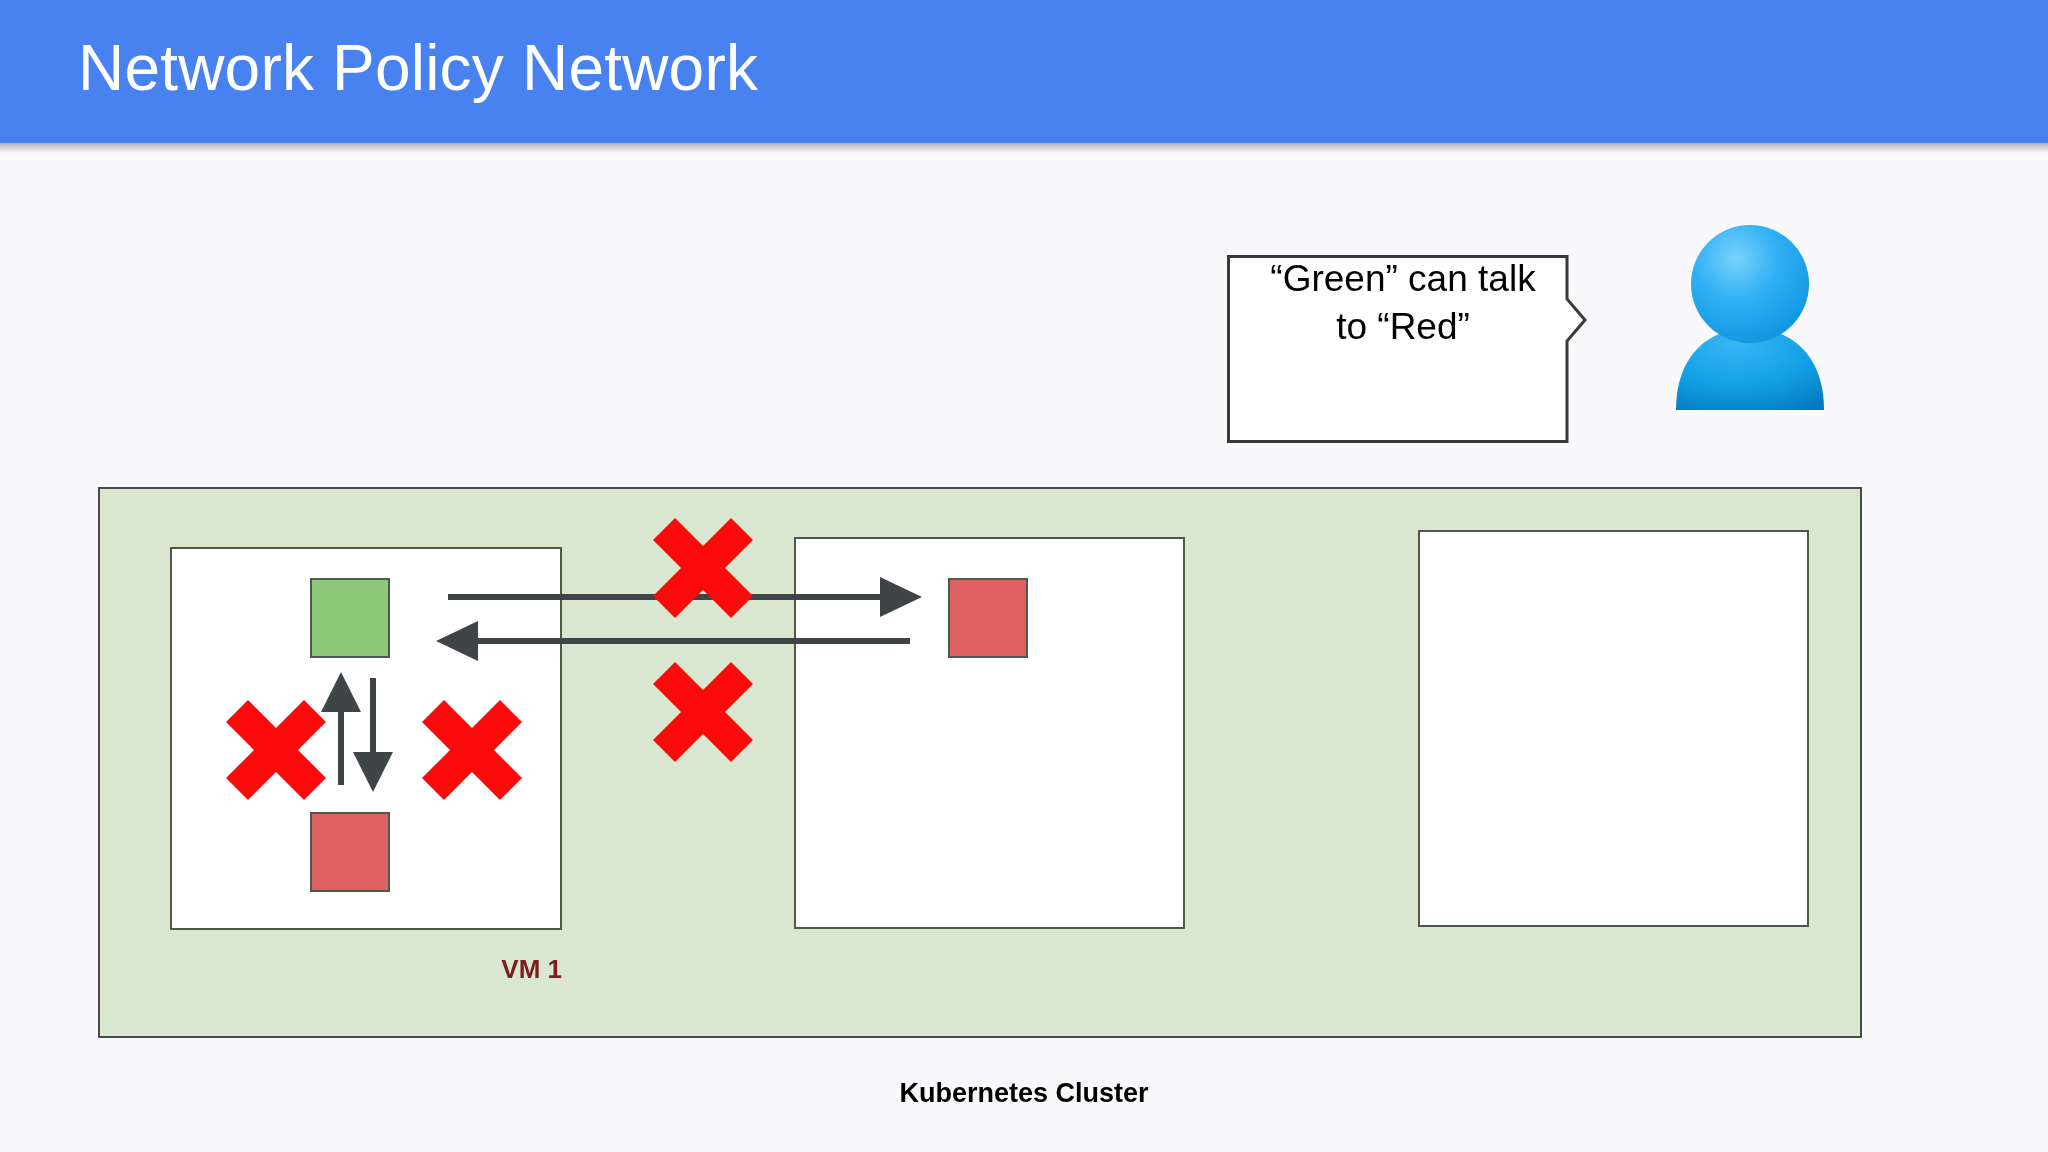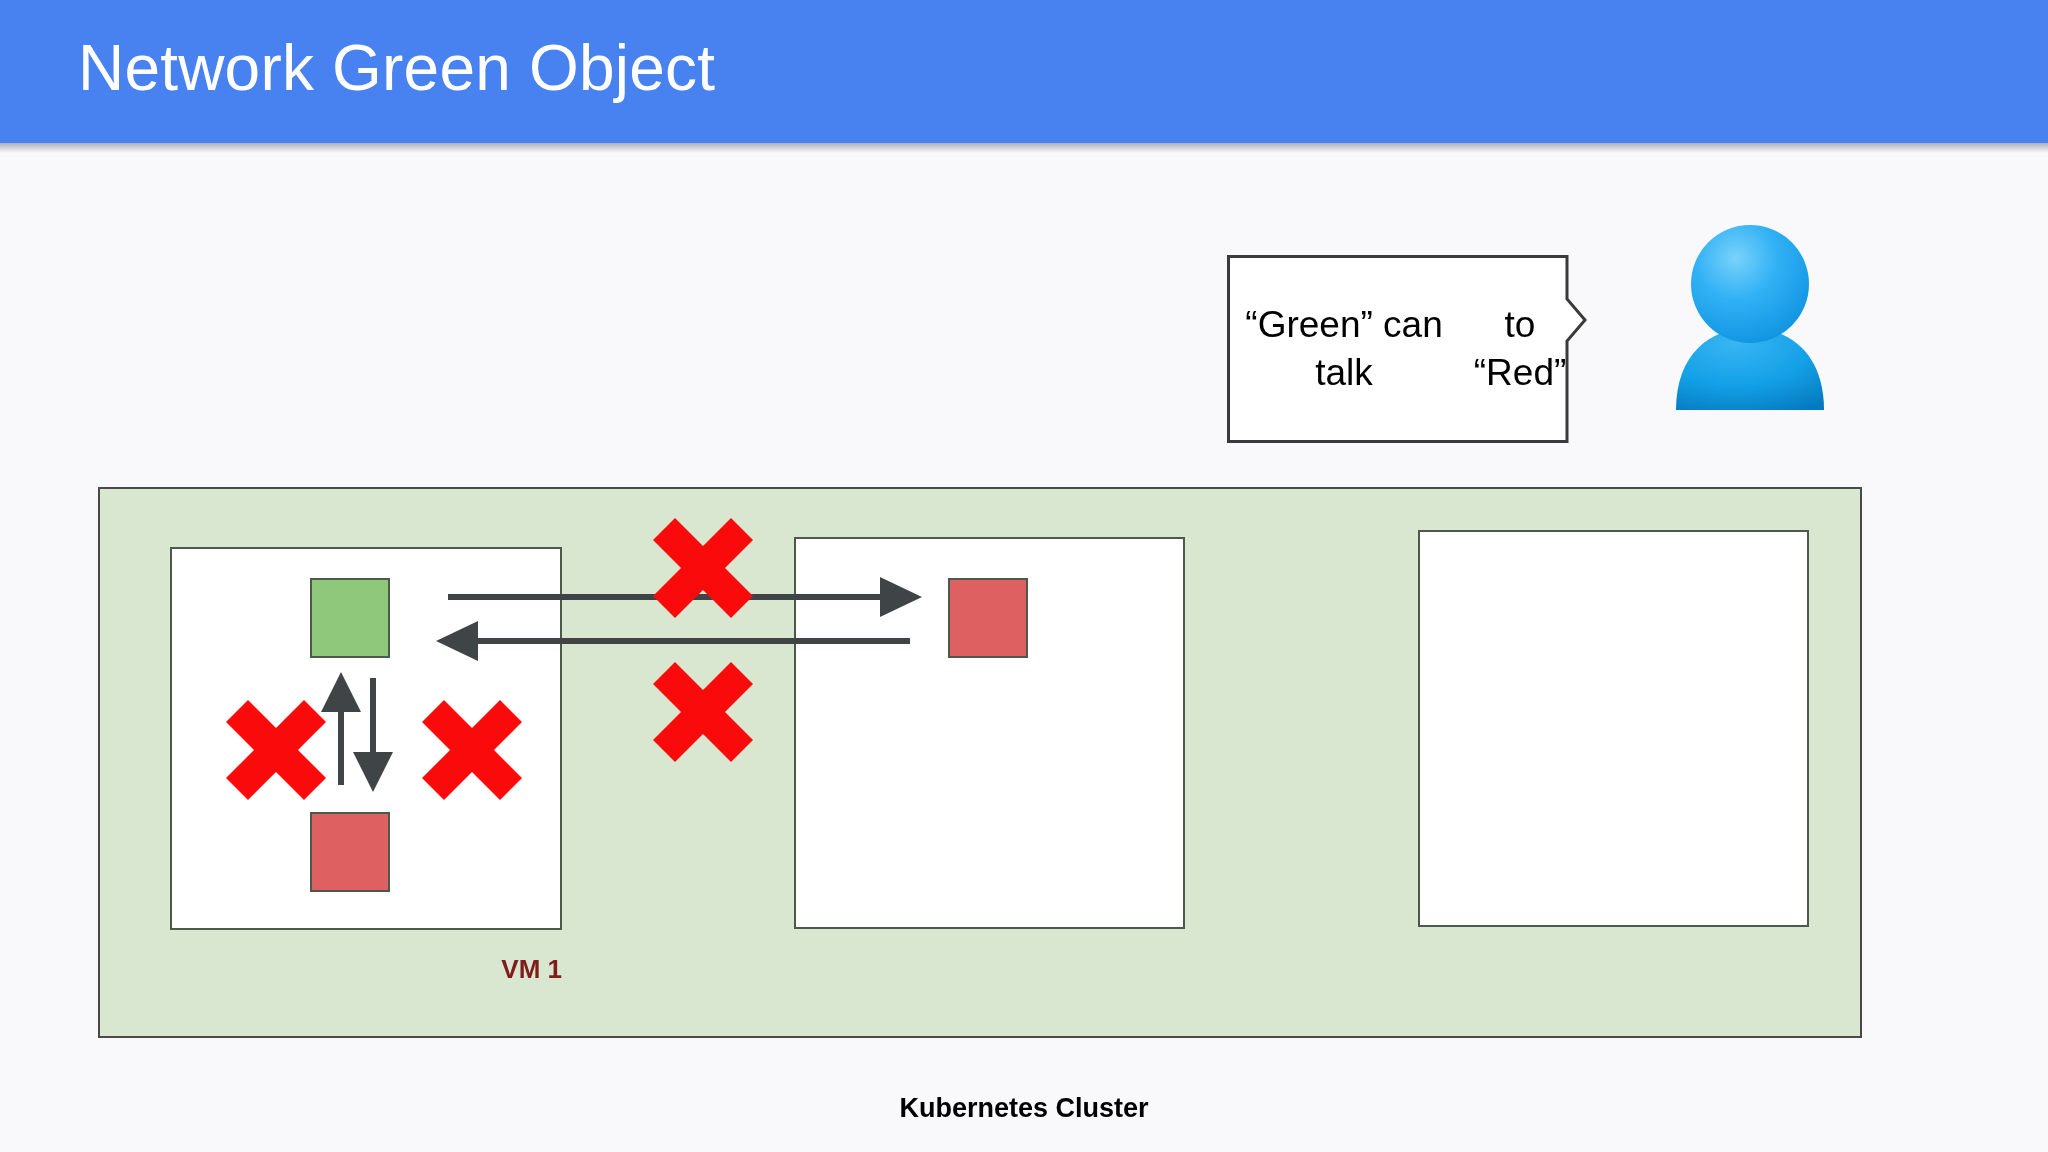--- a/index.html
+++ b/index.html
@@ -72,21 +72,21 @@
     height: 188px;
   }
   #speech-bubble svg { display: block; }
   #speech-bubble-text {
     position: absolute;
     left: 0;
     top: 0;
     width: 360px;
     height: 188px;
     display: flex;
-    flex-direction: row;
+    flex-direction: column;
     align-items: center;
     justify-content: flex-start;
     font-size: 37px;
     line-height: 48px;
     color: #000000;
     text-align: center;
     white-space: pre-line;
     padding-right: 8px;
     box-sizing: border-box;
   }
@@ -159,31 +159,30 @@
   #cluster-caption {
     position: absolute;
     left: 0;
     top: 1076px;
     width: 2048px;
     text-align: center;
     font-size: 27px;
     line-height: 34px;
     font-weight: bold;
     color: #000000;
-    margin-top: 15px;
   }
 </style>
 </head>
 <body>
 
 <div id="slide">
 
   <div id="title-bar"></div>
   <div id="title-bar-shadow"></div>
-  <div id="slide-title">Network Green Object</div>
+  <div id="slide-title">Network Policy Network</div>
 
 
   <div id="speech-bubble">
     <svg width="360" height="188" viewBox="0 0 360 188">
       <path d="M1.5,1.5 H340 V44 L358,65 L340,86 V186.5 H1.5 Z" fill="#ffffff" stroke="#3a3a3a" stroke-width="3" stroke-linejoin="miter"></path>
     </svg>
     <div id="speech-bubble-text">
       <div>“Green” can talk</div>
       <div>to “Red”</div>
     </div>

